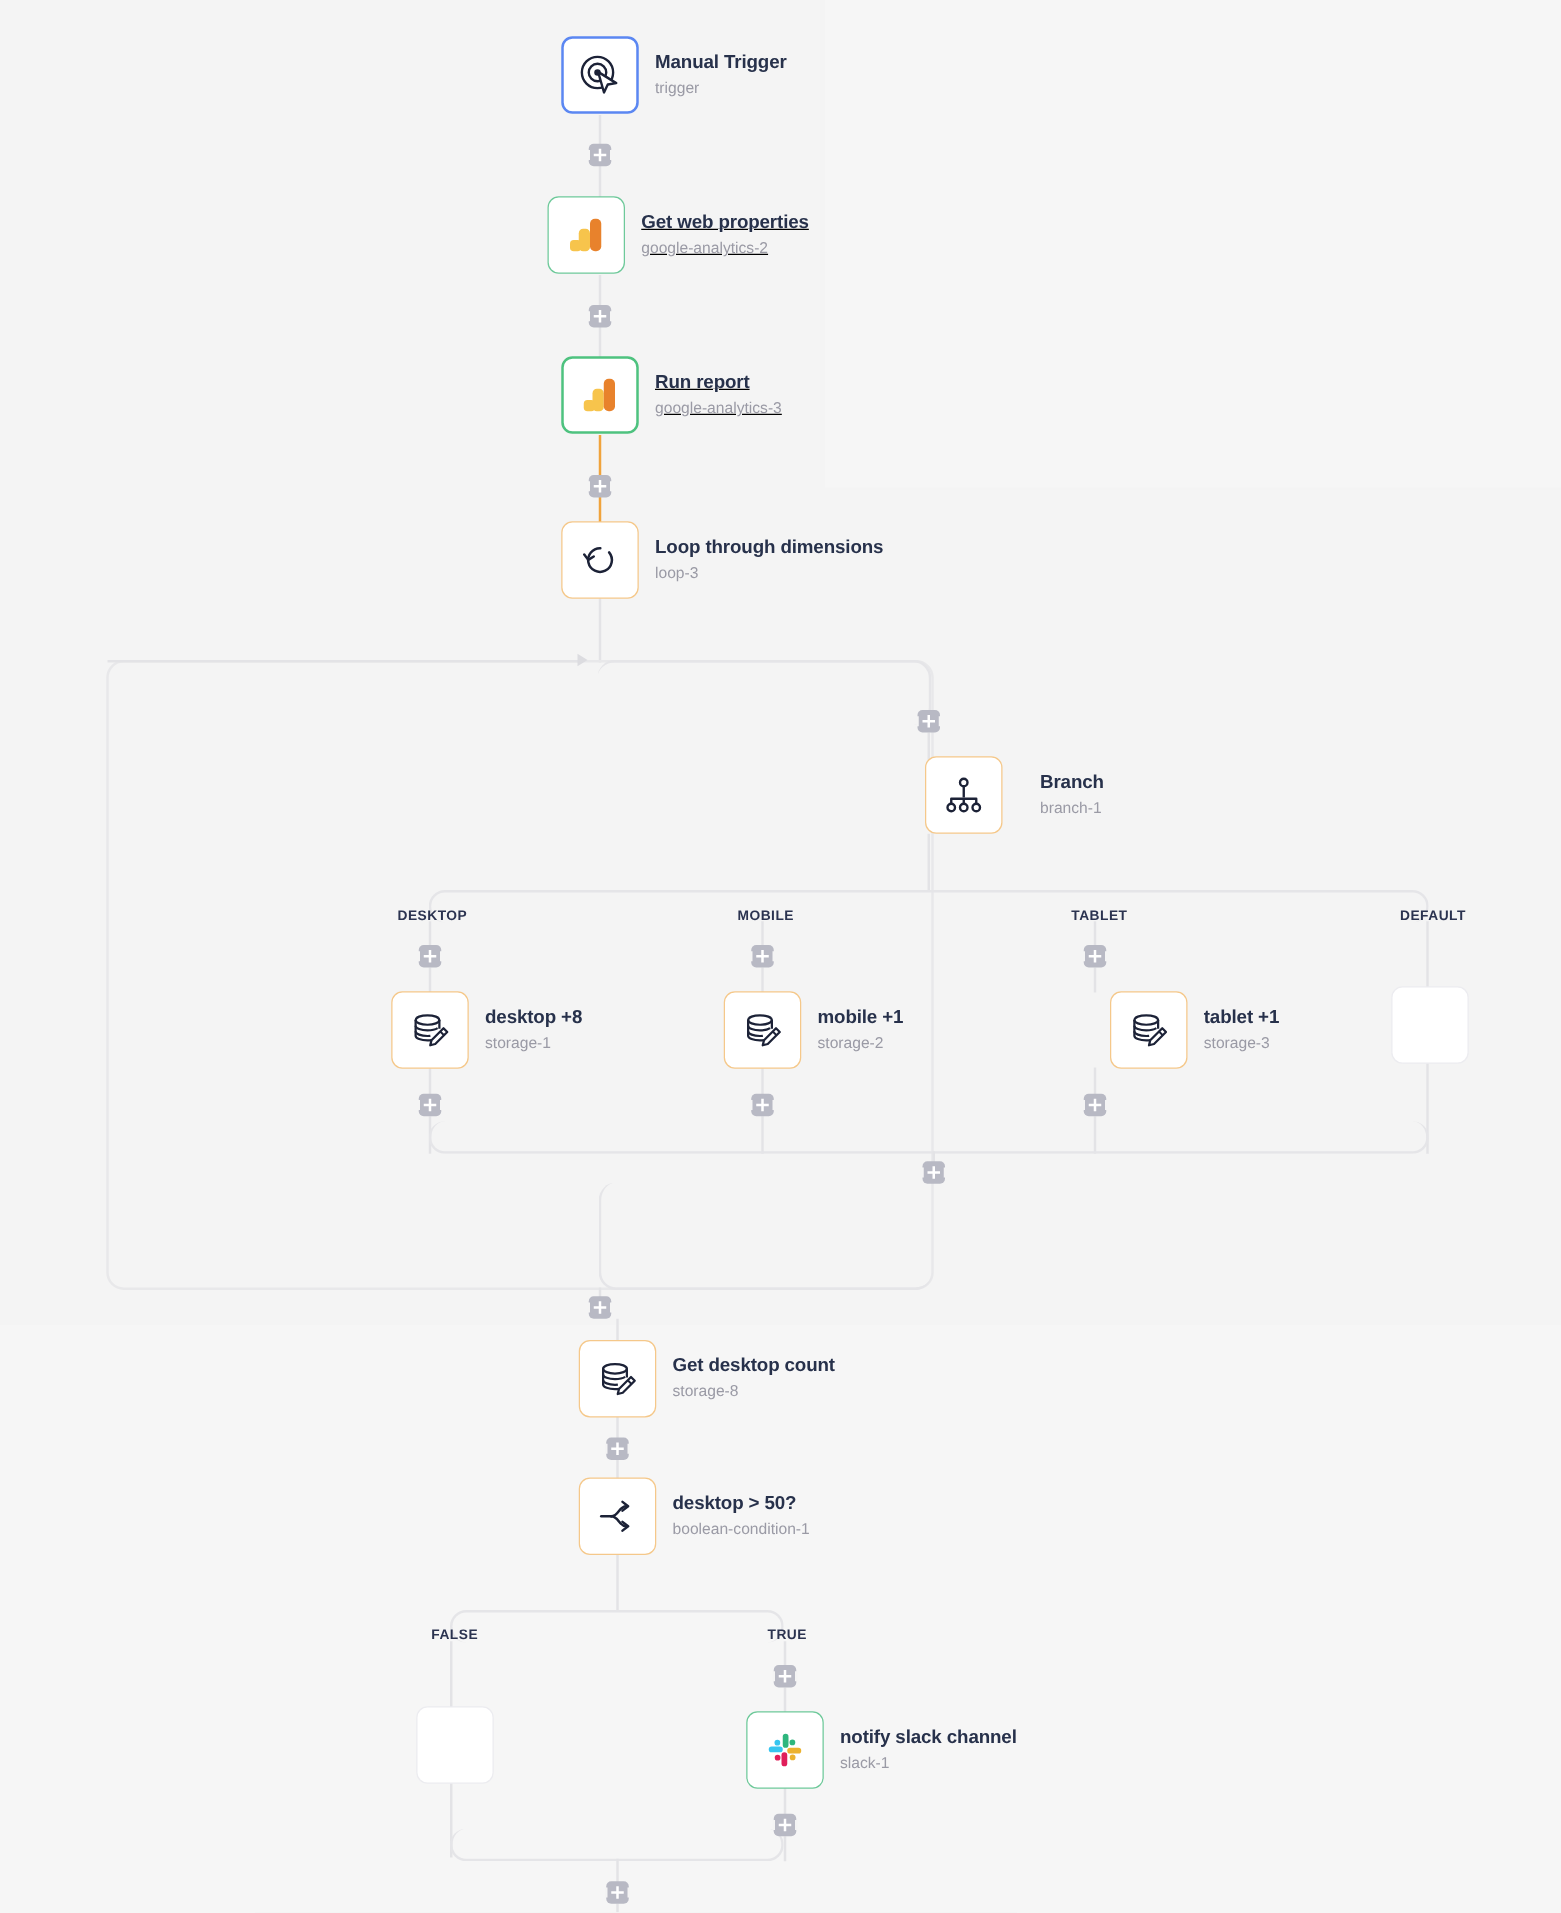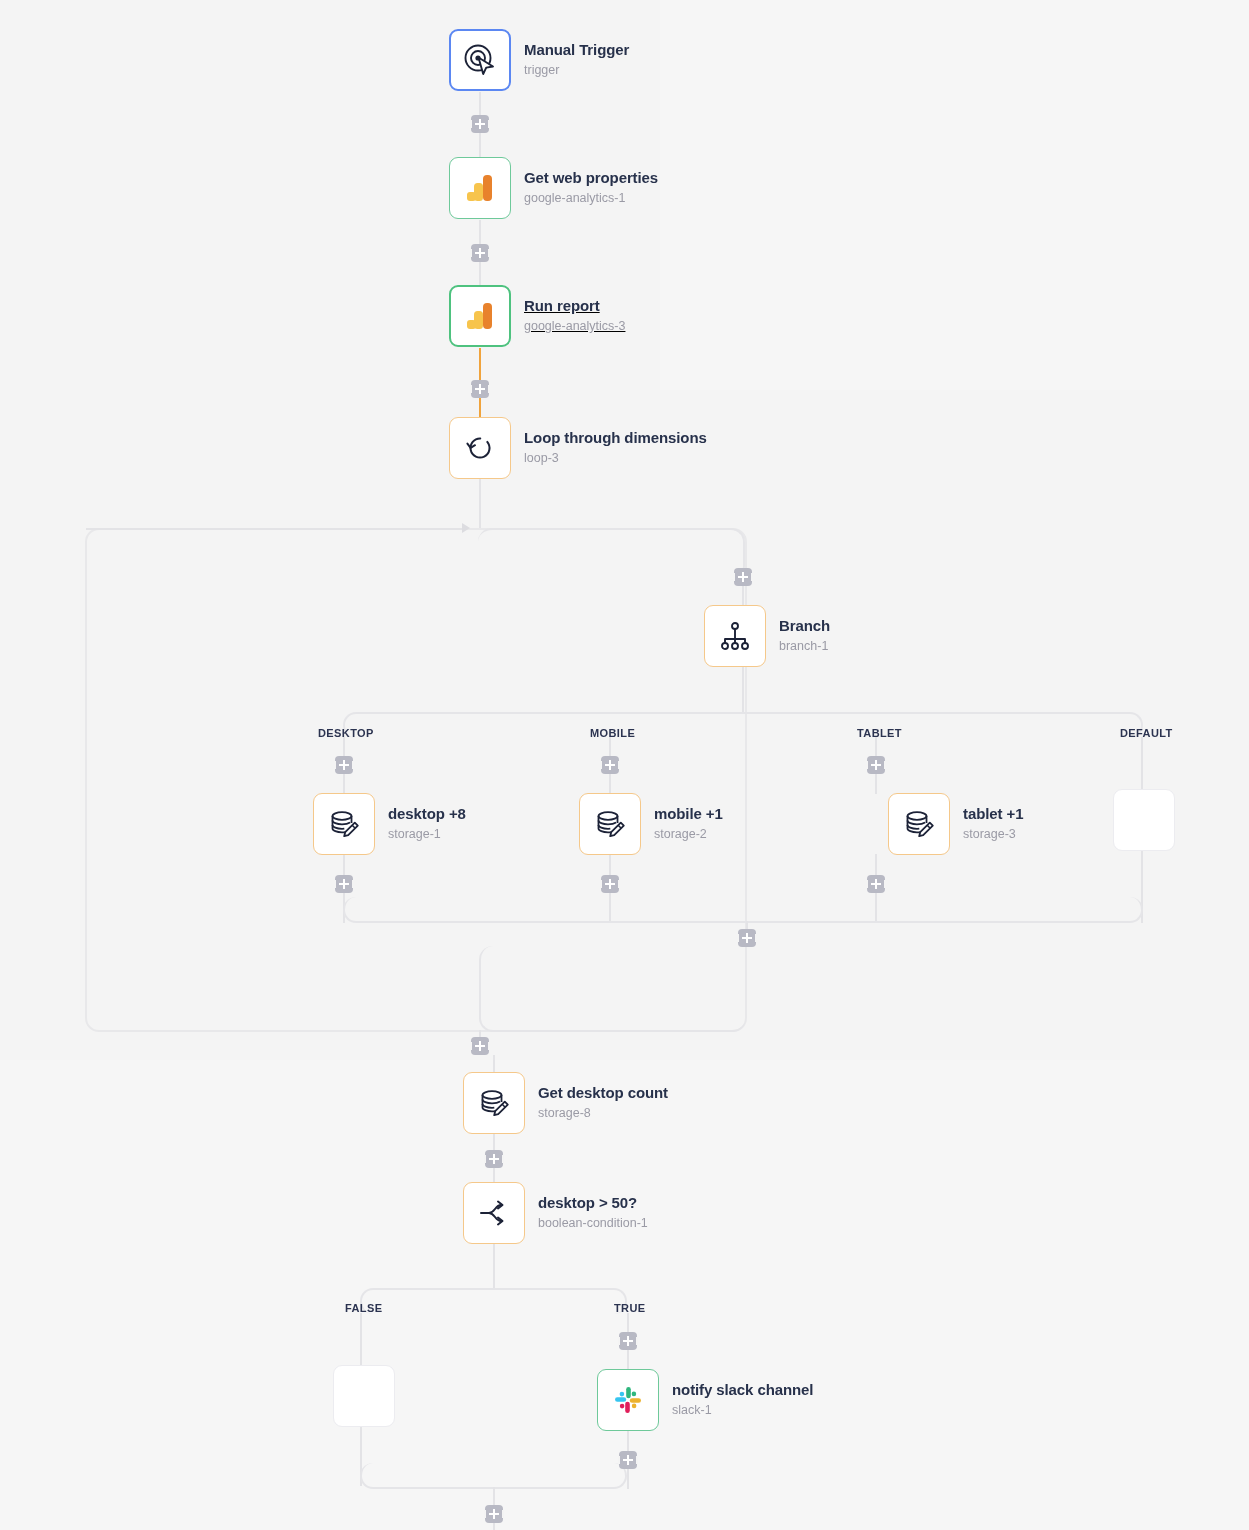--- a/index.html
+++ b/index.html
@@ -285,31 +285,31 @@
         <circle cx="15" cy="15" r="2.6" fill="#1c2237"></circle>
         <path d="M15.5 14.5 L30 23.5 L23.2 24.6 L20.2 31 Z" fill="#ffffff" stroke="#1c2237" stroke-width="1.9" stroke-linejoin="round"></path>
       </svg>
     </div>
     <div class="node-labels">
       <div class="node-title">Manual Trigger</div>
       <div class="node-sub">trigger</div>
     </div>
   </div>
 
-  <div class="node" style="left:449px; top:157px;">
+  <div class="node" style="left:438px; top:157px;text-decoration:underline;">
     <div class="node-box green">
       <svg width="36" height="36" viewBox="0 0 36 36">
         <rect x="5" y="22" width="9" height="9" rx="3" fill="#f7c44c"></rect>
         <rect x="12" y="13" width="9" height="18" rx="3.5" fill="#f7c44c"></rect>
         <rect x="21" y="5" width="9" height="26" rx="4" fill="#e8822c"></rect>
       </svg>
     </div>
     <div class="node-labels">
       <div class="node-title">Get web properties</div>
-      <div class="node-sub">google-analytics-1</div>
+      <div class="node-sub">google-analytics-2</div>
     </div>
   </div>
 
   <div class="node" style="left:449px; top:285px;text-decoration:underline;">
     <div class="node-box green-sel">
       <svg width="36" height="36" viewBox="0 0 36 36">
         <rect x="5" y="22" width="9" height="9" rx="3" fill="#f7c44c"></rect>
         <rect x="12" y="13" width="9" height="18" rx="3.5" fill="#f7c44c"></rect>
         <rect x="21" y="5" width="9" height="26" rx="4" fill="#e8822c"></rect>
       </svg>
@@ -326,21 +326,21 @@
         <path d="M7.5 17a9.5 9.5 0 1 1 3.2 7.1" fill="none" stroke="#1c2237" stroke-width="2" stroke-linecap="round" transform="rotate(140 17 17)"></path>
         <path d="M4.4 12.6 L7.6 16.9 L12 14.2" fill="none" stroke="#1c2237" stroke-width="2" stroke-linecap="round" stroke-linejoin="round"></path>
       </svg>
     </div>
     <div class="node-labels">
       <div class="node-title">Loop through dimensions</div>
       <div class="node-sub">loop-3</div>
     </div>
   </div>
 
-  <div class="node" style="left:704px; top:605px;">
+  <div class="node" style="left:740px; top:605px;gap:17px;">
     <div class="node-box amber">
       <svg width="34" height="34" viewBox="0 0 34 34">
         <circle cx="17" cy="7" r="3" fill="none" stroke="#1c2237" stroke-width="1.9"></circle>
         <line x1="17" y1="10" x2="17" y2="19" stroke="#1c2237" stroke-width="1.9"></line>
         <path d="M7 24 V20 H27 V24" fill="none" stroke="#1c2237" stroke-width="1.9" stroke-linejoin="round"></path>
         <line x1="17" y1="20" x2="17" y2="24" stroke="#1c2237" stroke-width="1.9"></line>
         <circle cx="7" cy="27" r="3" fill="none" stroke="#1c2237" stroke-width="1.9"></circle>
         <circle cx="17" cy="27" r="3" fill="none" stroke="#1c2237" stroke-width="1.9"></circle>
         <circle cx="27" cy="27" r="3" fill="none" stroke="#1c2237" stroke-width="1.9"></circle>
       </svg>

